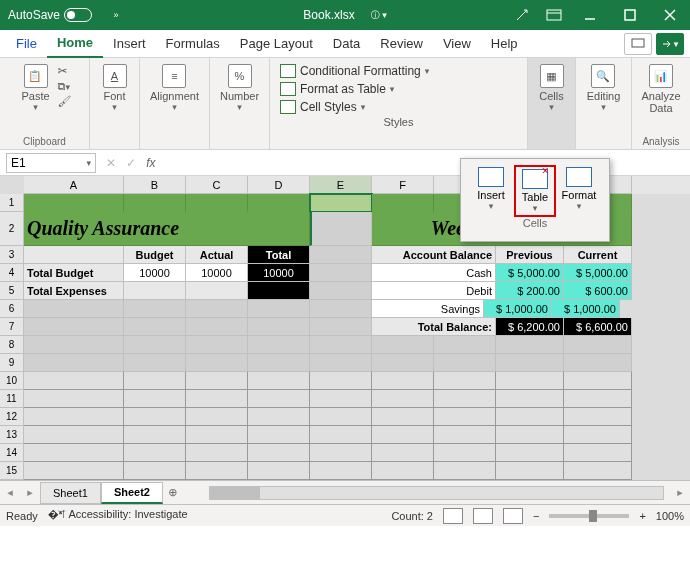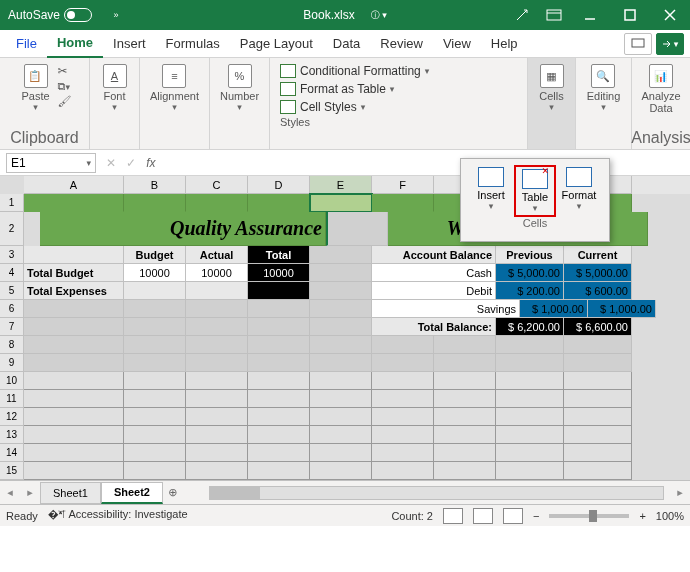--- a/index.html
+++ b/index.html
@@ -14,21 +14,21 @@
 .titlebar .winbtn svg { stroke: #fff; fill: none; }
 .titlebar .iconbtn { width: 32px; height: 30px; display: flex; align-items: center; justify-content: center; }
 .menubar { height: 28px; background: #fff; display: flex; align-items: center; padding: 0 6px; border-bottom: 1px solid #d4d4d4; font-size: 13px; }
 .menubar .file { color: #1d4ed8; font-weight: 400; padding: 0 10px; }
 .menubar .tab { padding: 0 10px; color: #333; cursor: pointer; height: 28px; display: flex; align-items: center; }
 .menubar .tab.active { color: #1a7a44; font-weight: 600; border-bottom: 2px solid #1a7a44; }
 .menubar .spacer { flex: 1; }
 .menubar .rbtn { width: 28px; height: 22px; border: 1px solid #c0c0c0; margin-left: 4px; display: flex; align-items: center; justify-content: center; border-radius: 2px; }
 .ribbon { height: 92px; background: #f3f2f1; display: flex; border-bottom: 1px solid #d4d4d4; font-size: 11px; color: #555; position: relative; }
 .ribbon .group { border-right: 1px solid #d4d4d4; display: flex; flex-direction: column; align-items: center; justify-content: space-between; padding: 4px 6px 2px; }
-.ribbon .group .label { font-size: 16px; color: #666; margin-top: 8px; }
+.ribbon .group .label { font-size: 10px; color: #666; margin-top: 8px; }
 .ribbon .bigbtn { display: flex; flex-direction: column; align-items: center; padding: 2px 4px; }
 .ribbon .bigbtn .ico { width: 24px; height: 24px; border: 1px solid #888; border-radius: 2px; margin-bottom: 2px; background: #fff; display:flex; align-items:center; justify-content:center;}
 .ribbon .styles-group { flex: 1; display: flex; flex-direction: column; padding: 4px 10px 2px; border-right: 1px solid #d4d4d4; }
 .ribbon .styleitem { display: flex; align-items: center; gap: 4px; padding: 2px 0; font-size: 12px; color: #333; }
 .ribbon .styleitem .sico { width: 16px; height: 14px; border: 1px solid #3a7d3a; background: #fff; }
 .ribbon .cells-group { background: #dcdcdc; padding: 4px 8px 2px; display:flex; flex-direction:column; align-items:center; border-right:1px solid #d4d4d4;}
 .namebox-row { height: 26px; background: #fff; border-bottom: 1px solid #d4d4d4; display: flex; align-items: center; font-size: 12px; }
 .namebox { width: 90px; border: 1px solid #c0c0c0; height: 20px; margin-left: 6px; display: flex; align-items: center; padding: 0 4px; justify-content: space-between; }
 .fx-area { display: flex; align-items: center; gap: 10px; margin-left: 10px; color: #666; }
 .fx-area .fx { font-style: italic; }
@@ -42,21 +42,21 @@
 .grid { flex: 1; position: relative; }
 .row { display: flex; height: 18px; }
 .row.tall { height: 34px; }
 .cell { border-right: 1px solid #c0c0c0; border-bottom: 1px solid #c0c0c0; font-size: 11px; display: flex; align-items: center; padding: 0 3px; background: #d0d0d0; overflow: hidden; white-space: nowrap; }
 .cell.selE { background: #b0d090; outline: 2px solid #1a7a44; outline-offset: -1px; }
 .banner { background: #6aa84f; border-right-color: #5a9040; border-bottom-color: #5a9040; }
 .banner-text { font-family: Georgia, serif; font-size: 20px; font-weight: bold; font-style: italic; color: #000; }
 .hdr { background: #e8e8e8; font-weight: bold; justify-content: center; }
 .hdr.dark { background: #000; color: #fff; }
 .valc { justify-content: center; background: #fff; }
-.valr { justify-content: flex-end; background: #0369a1; }
+.valr { justify-content: flex-end; background: #5eead4; }
 .valr.dark { background: #000; color: #fff; }
 .lbl { font-weight: bold; background: #e8e8e8; }
 .lbl.right { justify-content: flex-end; }
 .gridline .cell { background: #e0e0e0; border-right-color: #999; border-bottom-color: #999; }
 .sheettabs { height: 24px; background: #f3f2f1; border-top: 1px solid #c0c0c0; display: flex; align-items: center; font-size: 11px; }
 .sheettabs .navbtn { width: 20px; text-align: center; color: #888; }
 .sheettabs .stab { padding: 0 12px; height: 22px; display: flex; align-items: center; border: 1px solid #c0c0c0; background: #e8e8e8; }
 .sheettabs .stab.active { background: #fff; font-weight: bold; border-bottom: 2px solid #1a7a44; }
 .sheettabs .addsheet { width: 20px; text-align: center; color: #666; }
 .sheettabs .hscroll { flex: 1; margin: 0 6px; height: 14px; background: #e0e0e0; border: 1px solid #c0c0c0; position: relative; }
@@ -195,21 +195,21 @@
     <div class="styleitem">
         <div class="sico"></div>
         <span>Format as Table</span>
         <span class="chev">▾</span>
       </div>
     <div class="styleitem">
         <div class="sico"></div>
         <span>Cell Styles</span>
         <span class="chev">▾</span>
       </div>
-    <div class="label" style="text-align:left;">Styles</div>
+    <div class="label" style="text-align:center;">Styles</div>
   </div>
   <div class="cells-group" style="width:48px;">
     <div class="bigbtn">
         <div class="ico">▦</div>
         <span>Cells</span>
         <span class="chev">▾</span>
       </div>
     <div class="label"></div>
   </div>
   <div class="group" style="width:56px;">
@@ -279,21 +279,21 @@
         <div class="cell banner" style="width:62px;border-bottom-color:#6aa84f;"></div>
         <div class="cell banner" style="width:62px;border-bottom-color:#6aa84f;"></div>
         <div class="cell selE" style="width:62px;"></div>
         <div class="cell banner" style="width:62px;border-bottom-color:#6aa84f;"></div>
         <div class="cell banner" style="width:62px;border-bottom-color:#6aa84f;"></div>
         <div class="cell banner" style="width:68px;border-bottom-color:#6aa84f;"></div>
         <div class="cell banner" style="width:68px;border-bottom-color:#6aa84f;"></div>
       </div>
 
       <div class="row tall">
-        <div class="cell banner" style="width:286px;justify-content:flex-end;margin-left:16px;">
+        <div class="cell banner" style="width:286px;justify-content:flex-start;">
             <span class="banner-text">Quality Assurance</span>
           </div>
         <div class="cell" style="width:62px;background:#d0d0d0;border-left:2px solid #1a7a44;"></div>
         <div class="cell banner" style="width:260px;justify-content:center;">
             <span class="banner-text">Weekly Expenses</span>
           </div>
       </div>
 
       <div class="row">
         <div class="cell" style="width:100px;background:#e8e8e8;"></div>
@@ -327,21 +327,21 @@
         <div class="cell valr" style="width:68px;">$     200.00</div>
         <div class="cell valr" style="width:68px;">$       600.00</div>
       </div>
 
       <div class="row">
         <div class="cell" style="width:100px;"></div>
           <div class="cell" style="width:62px;"></div>
           <div class="cell" style="width:62px;"></div>
           <div class="cell" style="width:62px;"></div>
           <div class="cell" style="width:62px;"></div>
-        <div class="cell lbl right" style="width:148px;background:#fff;font-weight:normal;">Savings</div>
+        <div class="cell lbl right" style="width:112px;background:#fff;font-weight:normal;">Savings</div>
         <div class="cell valr" style="width:68px;">$  1,000.00</div>
         <div class="cell valr" style="width:68px;">$    1,000.00</div>
       </div>
 
       <div class="row">
         <div class="cell" style="width:100px;"></div>
           <div class="cell" style="width:62px;"></div>
           <div class="cell" style="width:62px;"></div>
           <div class="cell" style="width:62px;"></div>
           <div class="cell" style="width:62px;"></div>

